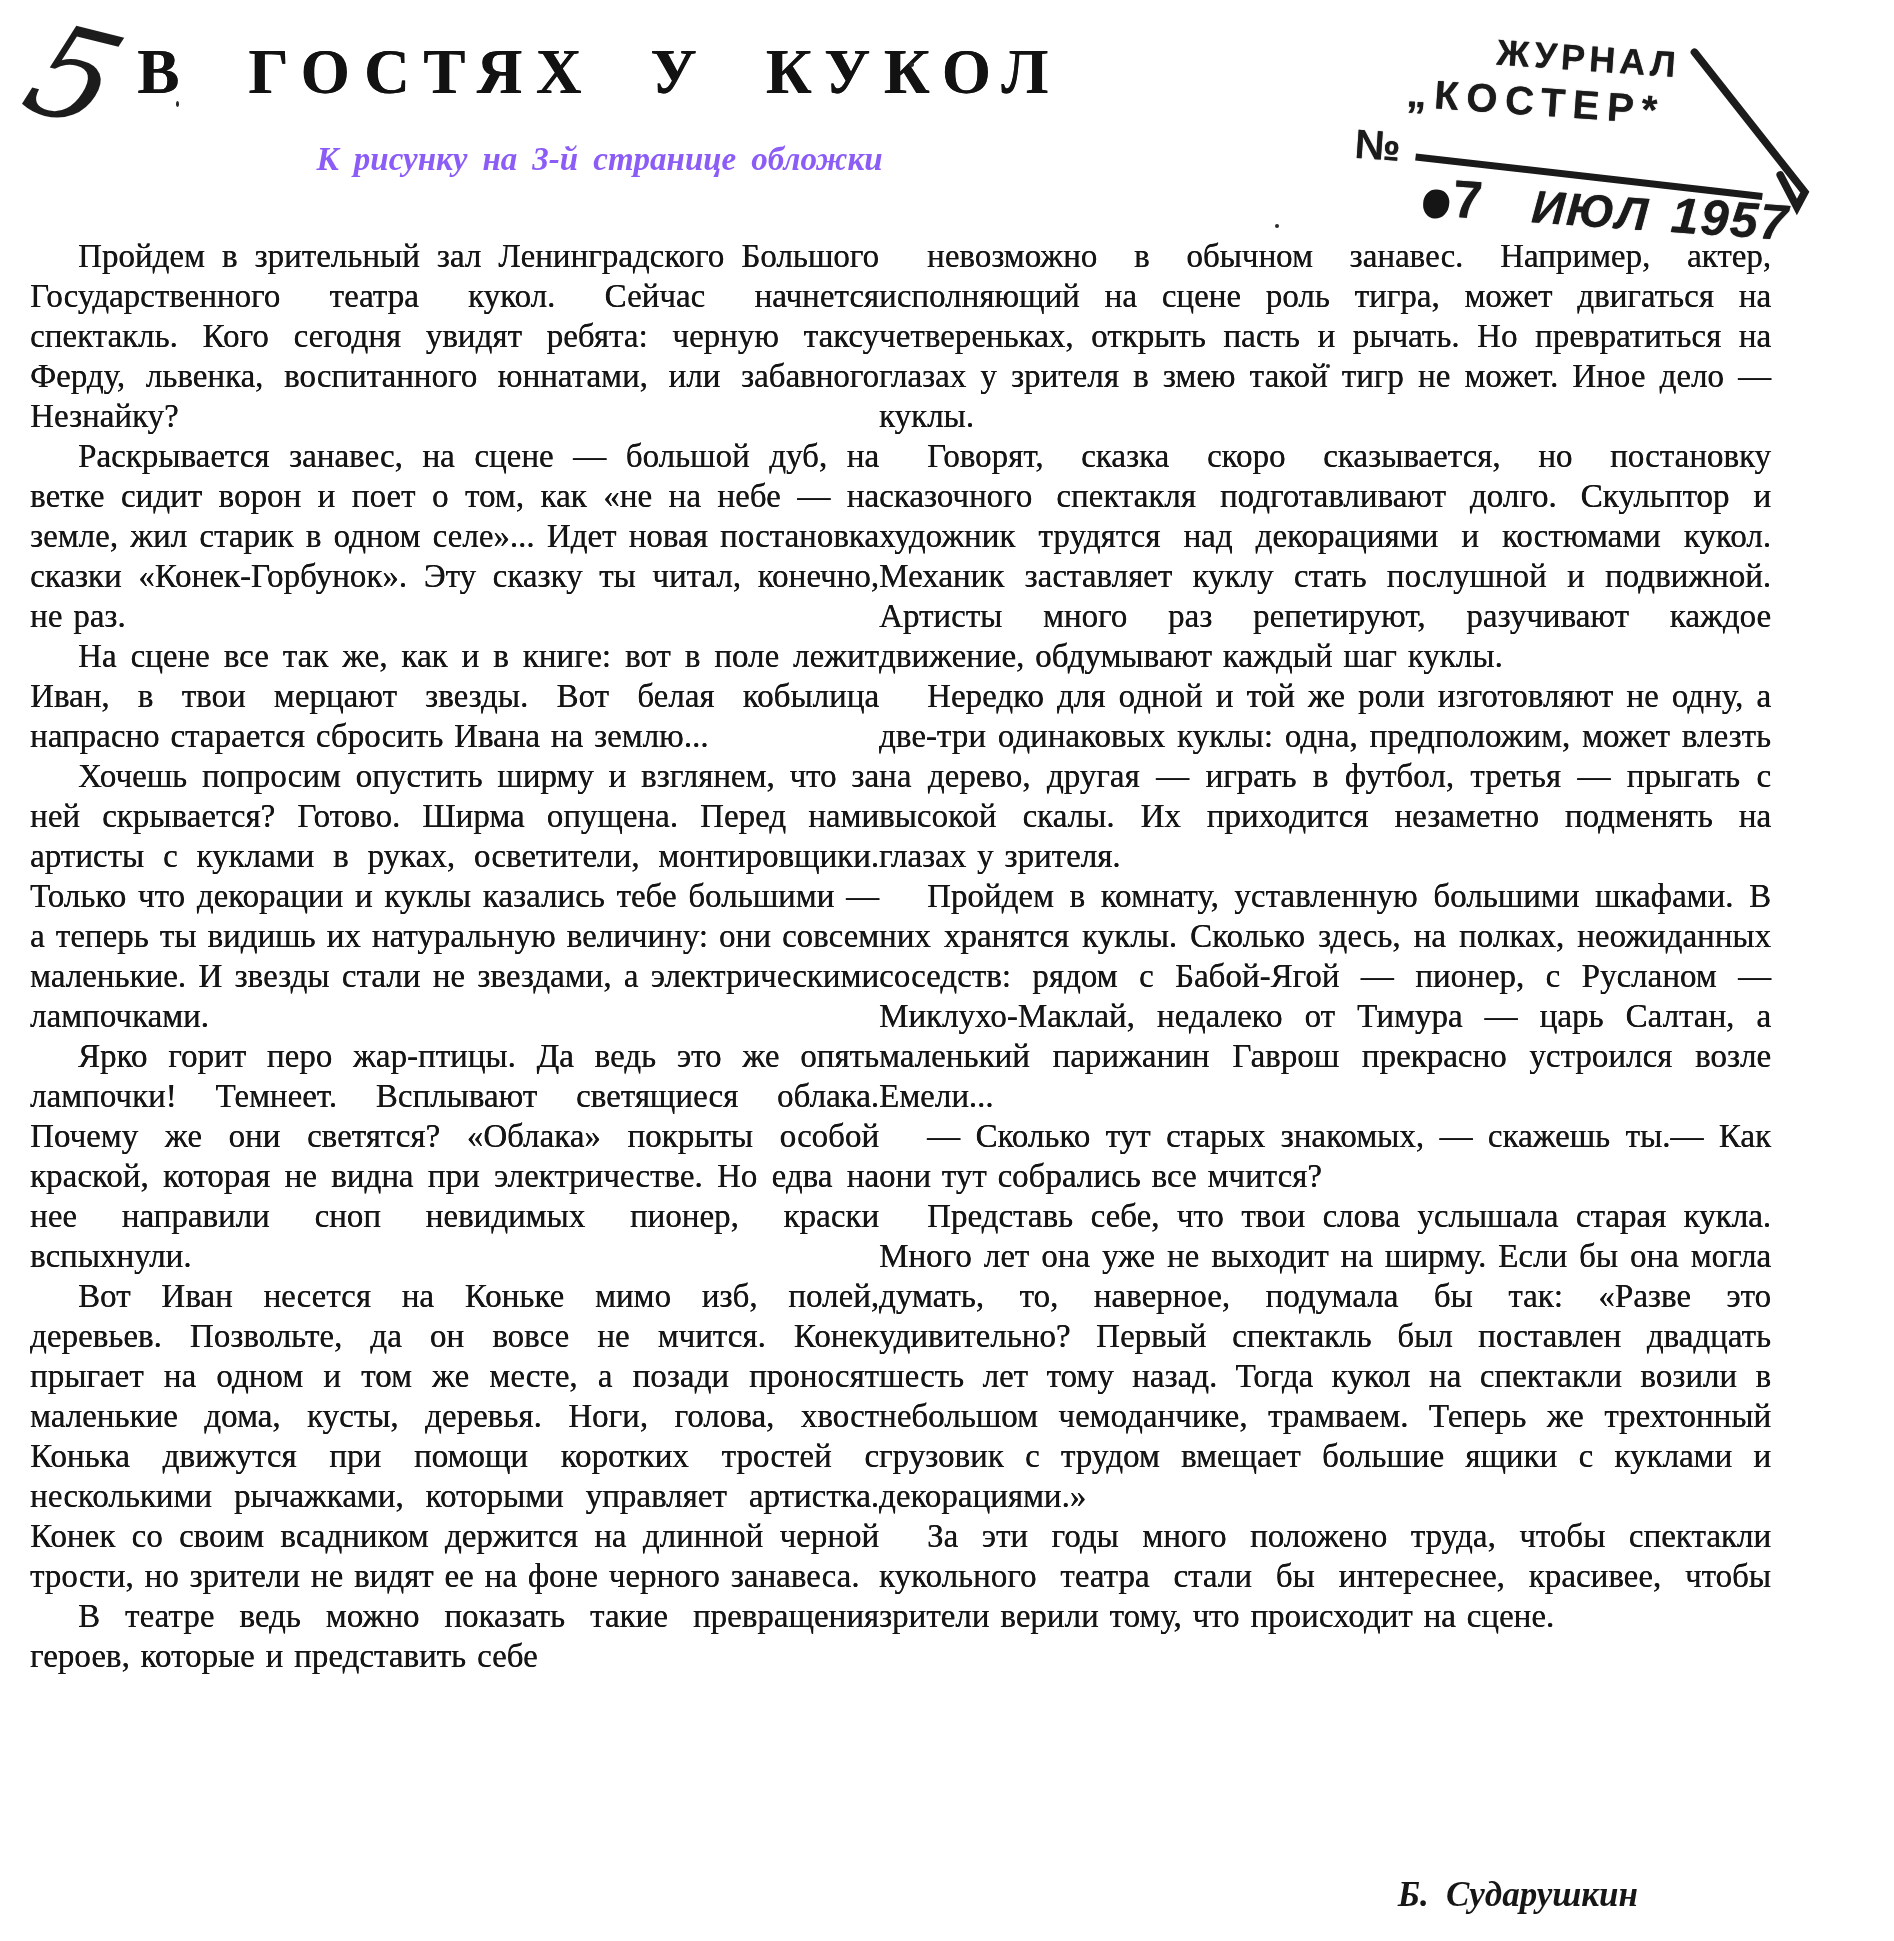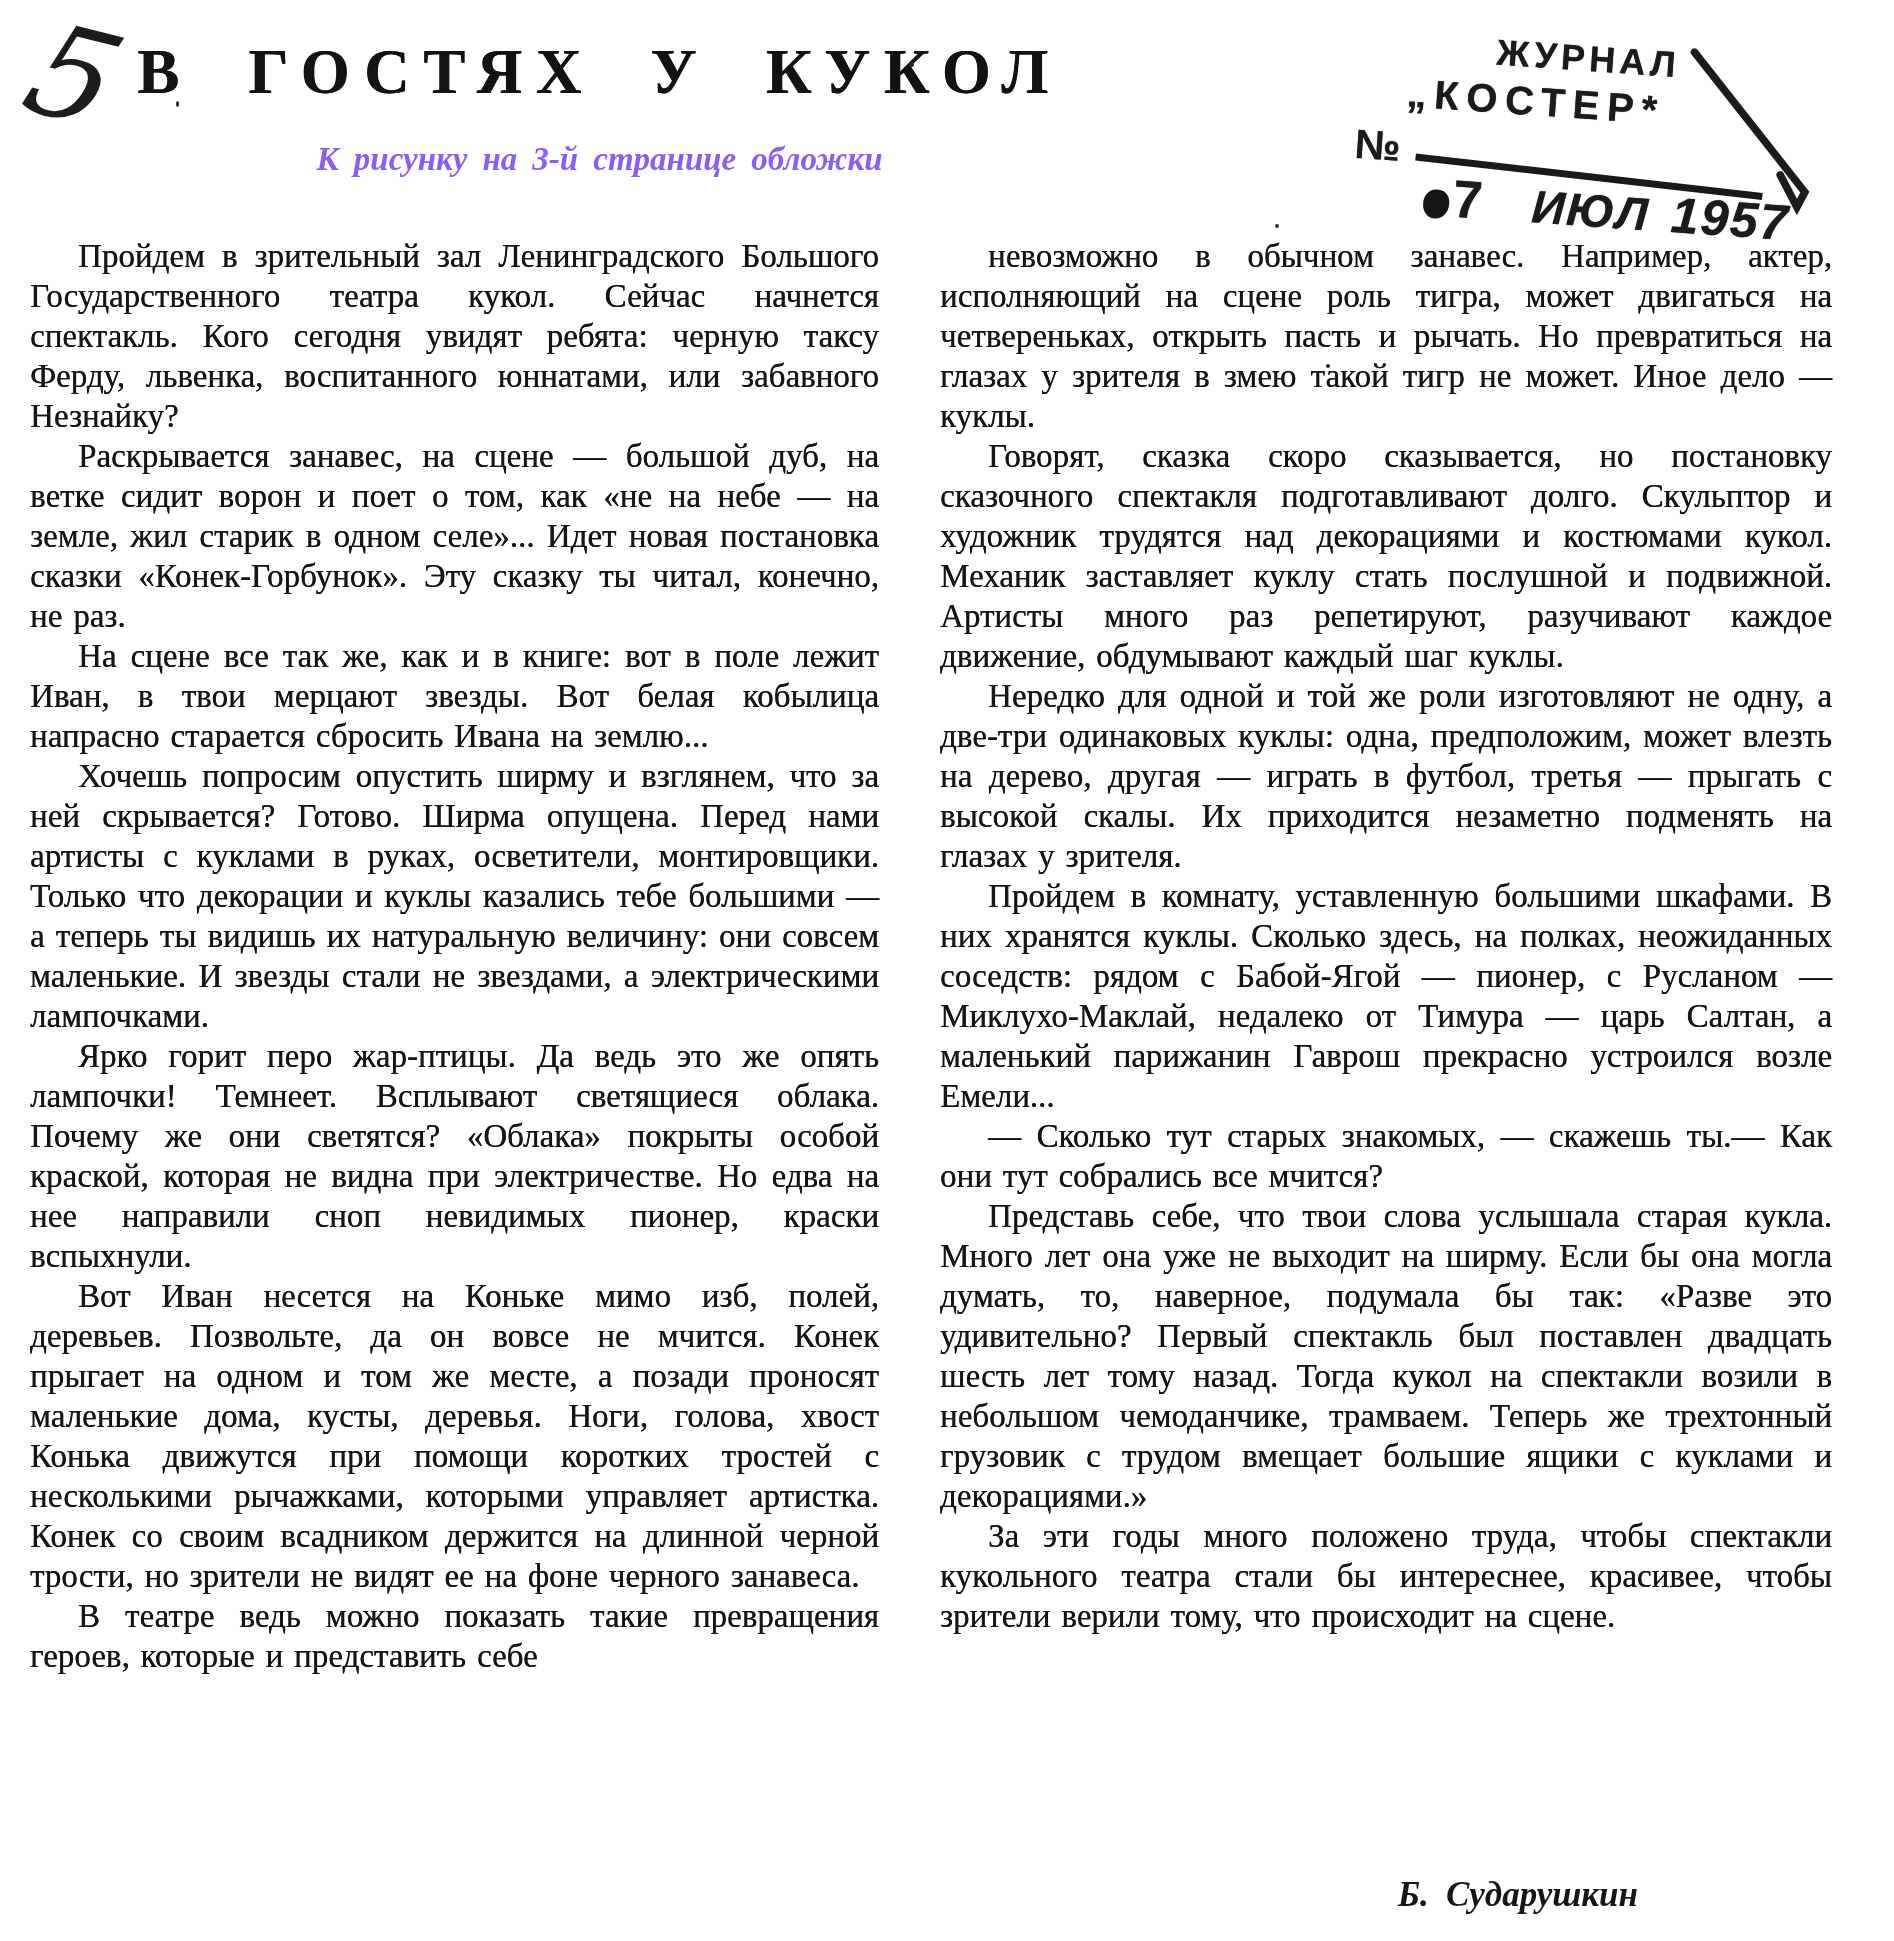--- a/index.html
+++ b/index.html
@@ -70,21 +70,21 @@
     background:#151515;vertical-align:-3.4px;margin-right:3.4px;
   }
   .stamp-issue{font-size:53px;}
   .stamp-month{margin-left:48px;font-size:46px;font-style:italic;}
   .stamp-year{margin-left:22px;font-size:50px;font-style:italic;}
   .stamp-diag{position:absolute;left:0;top:0;}
 
   
   .columns{
     position:absolute;left:30px;top:236px;width:1802px;
-    display:flex;justify-content:space-between;
+    display:flex;
   }
   .col{font-size:33px;line-height:40px;text-align:justify;}
   .col p{
     margin:0;
     text-indent:48px;
     word-spacing:2.6px;
     text-shadow:0.3px 0 0 #161616;
   }
   .col-left{width:849px;}
   .col-right{width:892px;}

